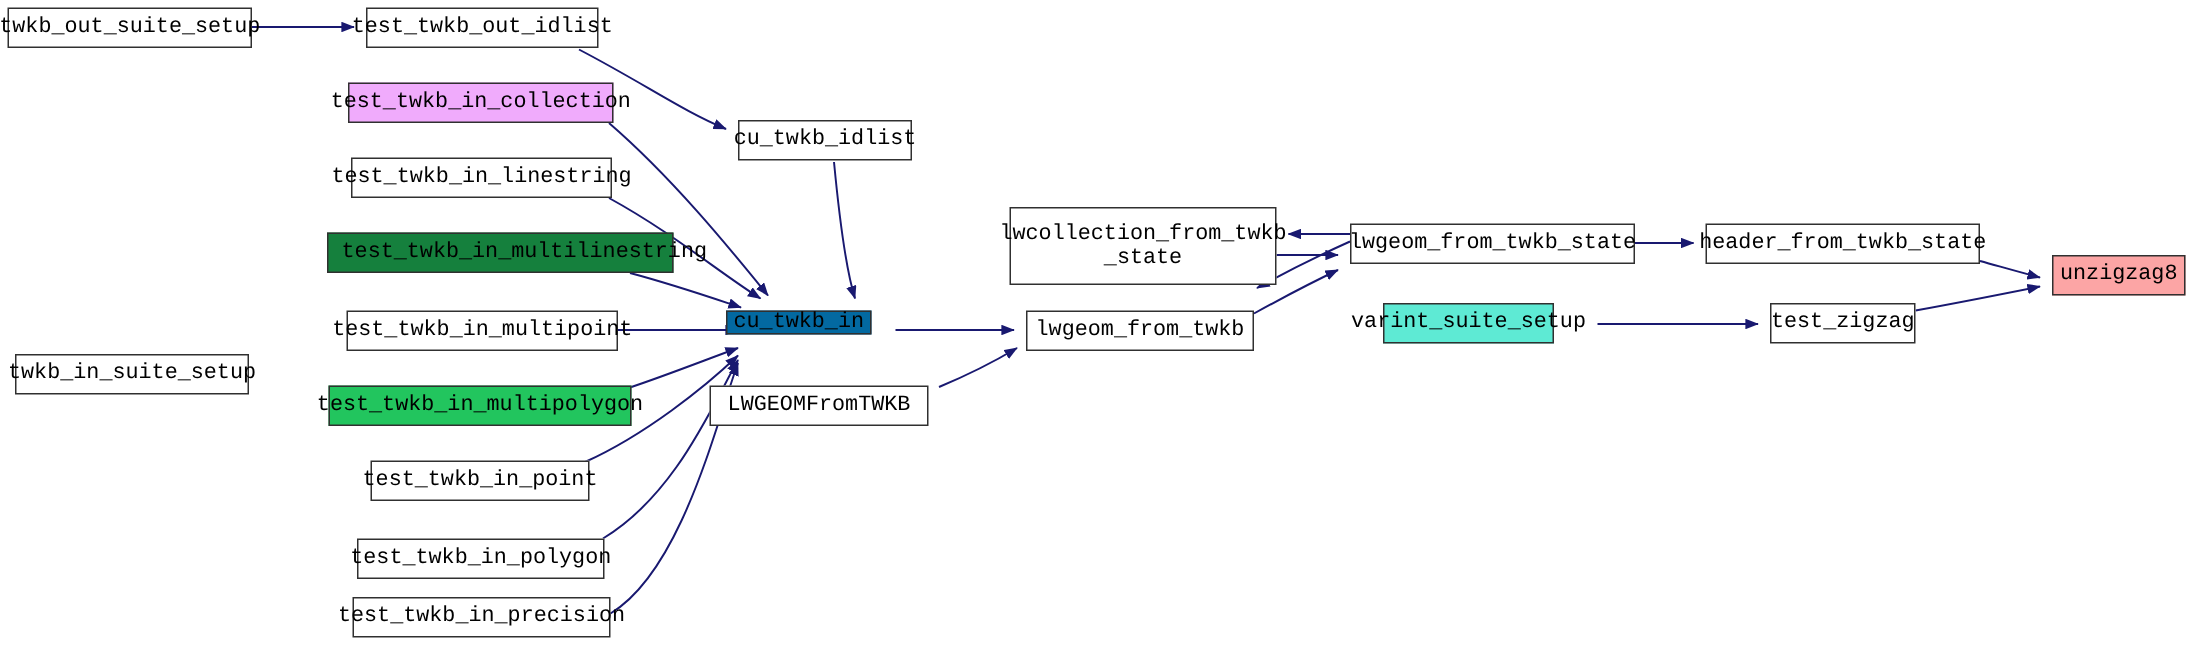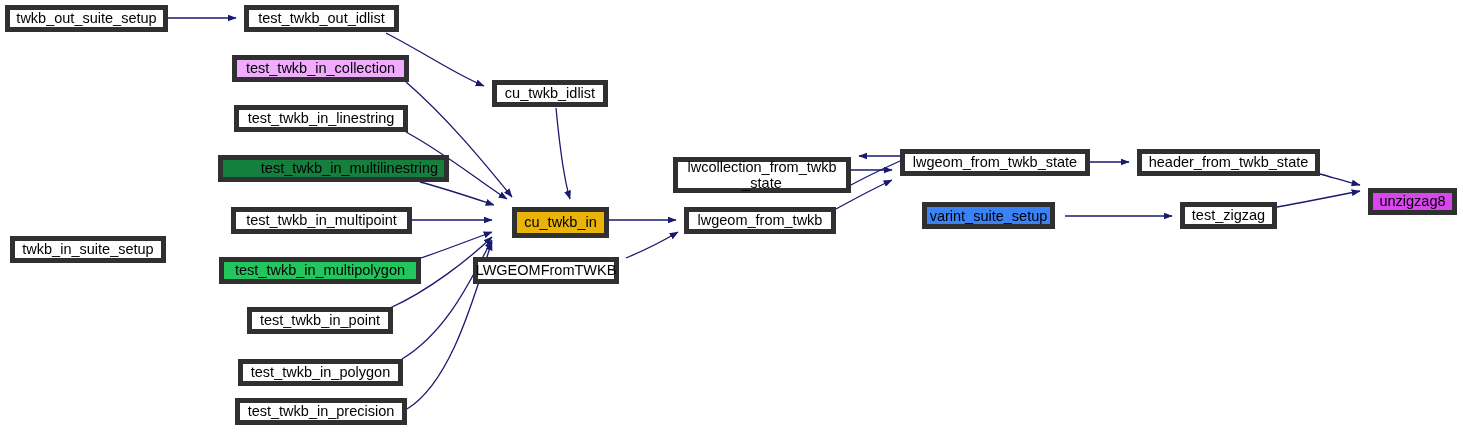--- a/index.html
+++ b/index.html
@@ -9,32 +9,33 @@
     width:1463px;
     height:443px;
     background:#ffffff;
     font-family:"Liberation Sans", sans-serif;
     overflow:hidden;
   }
   #edges{position:absolute;left:0;top:0;width:1463px;height:443px;}
   .node{
     position:absolute;
     box-sizing:border-box;
-    border:5px solid #d946ef;
+    border:1px solid #d946ef;
     background:#ffffff;
     color:#000000;
     font-size:14.5px;
     line-height:1.12;
     display:flex;
     align-items:center;
     justify-content:center;
     text-align:center;
     white-space:pre;
     letter-spacing:0px;
     z-index:5;
+    font-family:Liberation Mono, monospace;
   }
   .node.highlight{
     background:#bfbfbf;
   }
   .node .lbl{display:block;pointer-events:none;}
 </style>
 </head>
 <body>
 
 <div id="canvas" style="background: rgb(255, 255, 255);">
@@ -69,30 +70,30 @@
         <path d="M1277,207 C1310,201 1340,195 1360,191" marker-end="url(#arrow)" stroke="#191970"></path>
       </g>
   </svg>
 
   <div id="node-layer">
       <div class="node" style="left: 5px; top: 5px; width: 163px; height: 27px; border-color: rgb(48, 48, 48); background: rgb(255, 255, 255);"><span class="lbl">twkb_out_suite_setup</span></div>
       <div class="node" style="left: 244px; top: 5px; width: 155px; height: 27px; border-color: rgb(48, 48, 48); background: rgb(255, 255, 255);"><span class="lbl">test_twkb_out_idlist</span></div>
       <div class="node" style="left: 232px; top: 55px; width: 177px; height: 27px; border-color: rgb(48, 48, 48); background: #f0abfc;"><span class="lbl">test_twkb_in_collection</span></div>
       <div class="node" style="left: 492px; top: 80px; width: 116px; height: 27px; border-color: rgb(48, 48, 48); background: rgb(255, 255, 255);"><span class="lbl">cu_twkb_idlist</span></div>
       <div class="node" style="left: 234px; top: 105px; width: 174px; height: 27px; border-color: rgb(48, 48, 48); background: rgb(255, 255, 255);"><span class="lbl">test_twkb_in_linestring</span></div>
-      <div class="node" style="left: 673px; top: 157px; width: 178px; height: 36px; border-color: rgb(48, 48, 48); background: rgb(255, 255, 255);"><span class="lbl">lwcollection_from_twkb
+      <div class="node" style="left: 673px; top: 138px; width: 178px; height: 52px; border-color: rgb(48, 48, 48); background: rgb(255, 255, 255);"><span class="lbl">lwcollection_from_twkb
 _state</span></div>
       <div class="node" style="left: 900px; top: 149px; width: 190px; height: 27px; border-color: rgb(48, 48, 48); background: rgb(255, 255, 255); justify-content: center;"><span class="lbl">lwgeom_from_twkb_state</span></div>
       <div class="node" style="left: 1137px; top: 149px; width: 183px; height: 27px; border-color: rgb(48, 48, 48); background: rgb(255, 255, 255);"><span class="lbl">header_from_twkb_state</span></div>
       <div class="node" style="left: 218px; top: 155px; width: 231px; height: 27px; border-color: rgb(48, 48, 48); background: #15803d; padding-left: 32px;"><span class="lbl">test_twkb_in_multilinestring</span></div>
-      <div class="node highlight" style="left: 1368px; top: 188px; width: 89px; height: 27px; border-color: rgb(48, 48, 48); background: #d946ef;"><span class="lbl">unzigzag8</span></div>
+      <div class="node highlight" style="left: 1368px; top: 170px; width: 89px; height: 27px; border-color: rgb(48, 48, 48); background: #fca5a5;"><span class="lbl">unzigzag8</span></div>
       <div class="node" style="left: 231px; top: 207px; width: 181px; height: 27px; border-color: rgb(48, 48, 48); background: rgb(255, 255, 255);"><span class="lbl">test_twkb_in_multipoint</span></div>
-      <div class="node" style="left: 512px; top: 207px; width: 97px; height: 31px; border-color: rgb(48, 48, 48); background: #eab308;"><span class="lbl">cu_twkb_in</span></div>
+      <div class="node" style="left: 484px; top: 207px; width: 97px; height: 16px; border-color: rgb(48, 48, 48); background: #0369a1;"><span class="lbl">cu_twkb_in</span></div>
       <div class="node" style="left: 684px; top: 207px; width: 152px; height: 27px; border-color: rgb(48, 48, 48); background: rgb(255, 255, 255);"><span class="lbl">lwgeom_from_twkb</span></div>
-      <div class="node" style="left: 922px; top: 202px; width: 133px; height: 27px; border-color: rgb(48, 48, 48); background: #3b82f6; align-items: flex-end;"><span class="lbl">varint_suite_setup</span></div>
+      <div class="node" style="left: 922px; top: 202px; width: 114px; height: 27px; border-color: rgb(48, 48, 48); background: #5eead4;"><span class="lbl">varint_suite_setup</span></div>
       <div class="node" style="left: 1180px; top: 202px; width: 97px; height: 27px; border-color: rgb(48, 48, 48); background: rgb(255, 255, 255);"><span class="lbl">test_zigzag</span></div>
       <div class="node" style="left: 10px; top: 236px; width: 156px; height: 27px; border-color: rgb(48, 48, 48); background: rgb(255, 255, 255);"><span class="lbl">twkb_in_suite_setup</span></div>
       <div class="node" style="left: 219px; top: 257px; width: 202px; height: 27px; border-color: rgb(48, 48, 48); background: #22c55e;"><span class="lbl">test_twkb_in_multipolygon</span></div>
       <div class="node" style="left: 473px; top: 257px; width: 146px; height: 27px; border-color: rgb(48, 48, 48); background: rgb(255, 255, 255);"><span class="lbl">LWGEOMFromTWKB</span></div>
       <div class="node" style="left: 247px; top: 307px; width: 146px; height: 27px; border-color: rgb(48, 48, 48); background: rgb(255, 255, 255);"><span class="lbl">test_twkb_in_point</span></div>
       <div class="node" style="left: 238px; top: 359px; width: 165px; height: 27px; border-color: rgb(48, 48, 48); background: rgb(255, 255, 255);"><span class="lbl">test_twkb_in_polygon</span></div>
       <div class="node" style="left: 235px; top: 398px; width: 172px; height: 27px; border-color: rgb(48, 48, 48); background: rgb(255, 255, 255);"><span class="lbl">test_twkb_in_precision</span></div>
     </div>
 
 </div>

